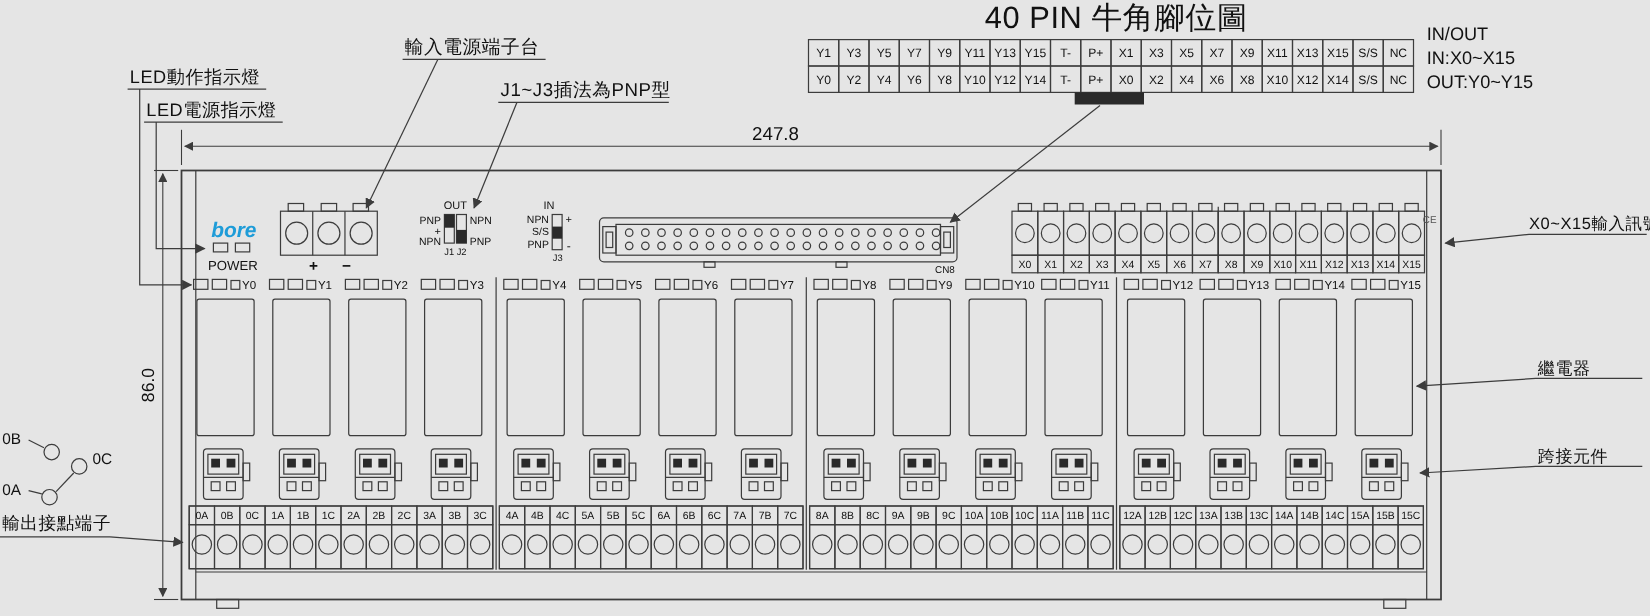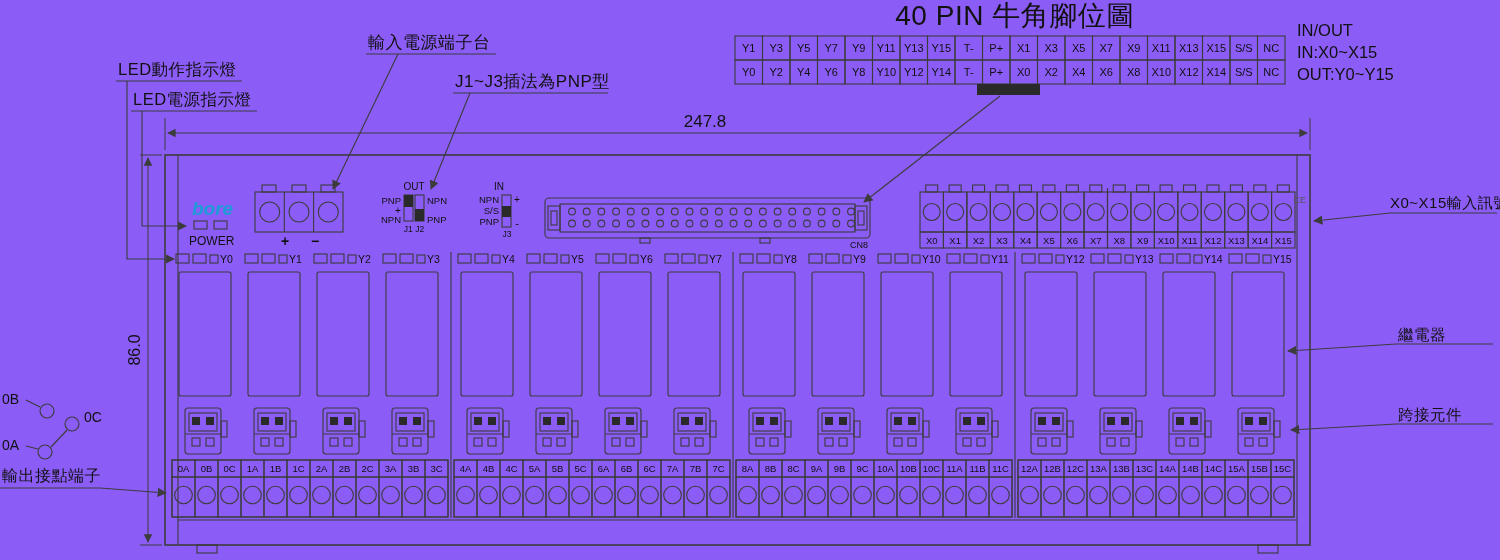--- a/index.html
+++ b/index.html
@@ -1,16 +1,16 @@
 <!DOCTYPE html>
 <html><head>
 <meta charset="utf-8">
 <style>
   html,body{margin:0;padding:0;background:#ffffff;}
-  .stage{position:relative;width:1500px;height:560px;background:#8b5cf6;overflow:hidden;}
+  .stage{position:relative;width:1500px;height:560px;background:#e5e5e5;overflow:hidden;}
   svg text{font-family:"Liberation Sans","DejaVu Sans",sans-serif;fill:#111;}
   .s{fill:none;stroke:#3c3c3c;stroke-width:1.1;}
   .s2{fill:none;stroke:#3c3c3c;stroke-width:1.6;}
   .sf{fill:#2a2a2a;stroke:none;}
   .leader{fill:none;stroke:#3c3c3c;stroke-width:1.1;}
   .dim{fill:none;stroke:#3c3c3c;stroke-width:1;}
   .logo-text{font-weight:bold;font-style:italic;}
   .cjk{letter-spacing:0.5px;}
 </style>
 </head>

